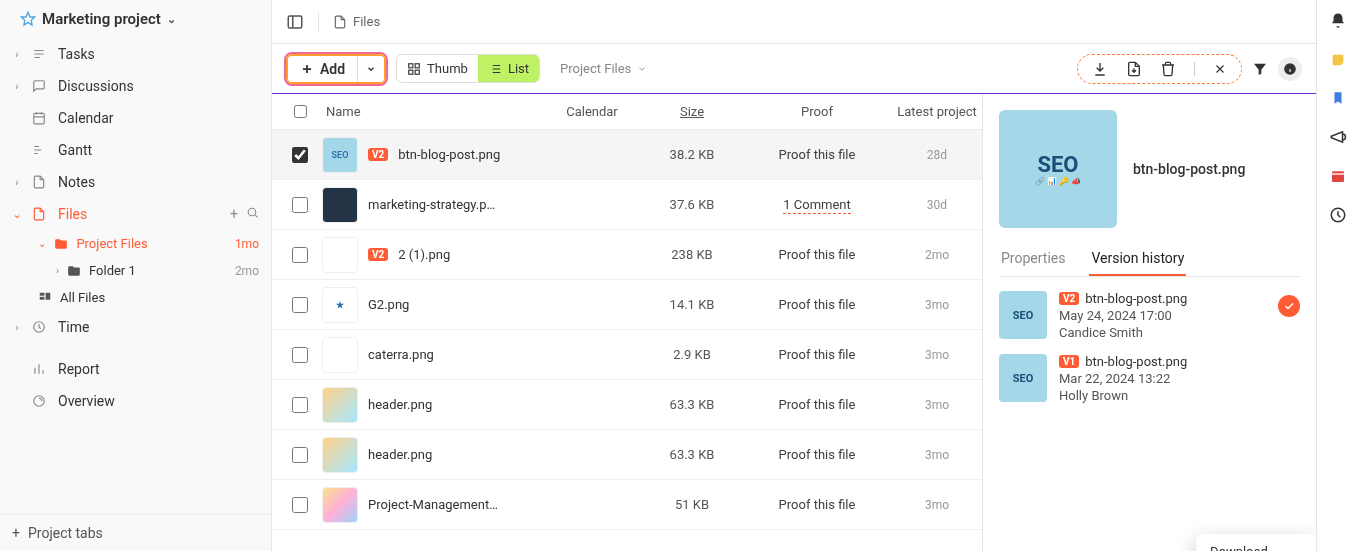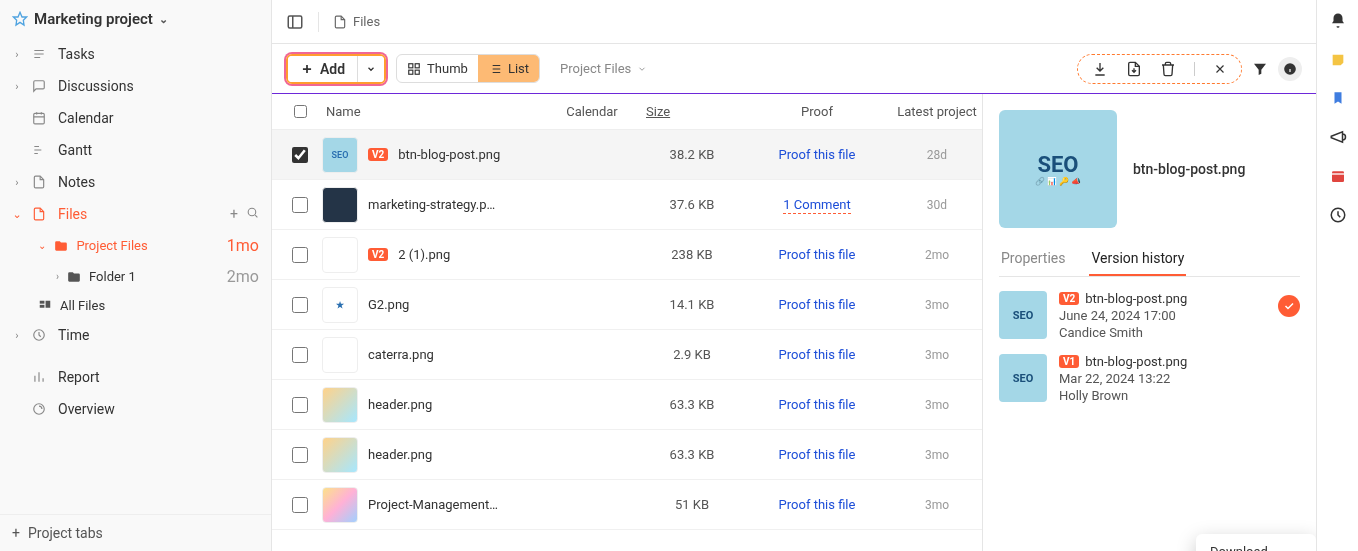--- a/index.html
+++ b/index.html
@@ -21,20 +21,21 @@
     flex-direction: column;
     overflow-y: auto;
   }
   .project-title {
     display: flex;
     align-items: center;
     padding: 10px 12px;
     font-weight: 600;
     font-size: 15px;
     gap: 6px;
+    margin-left: 8px;
   }
   .project-title svg { color: #4fa3e0; }
   .chev { font-size: 11px; color: #555; }
   .nav-item {
     display: flex;
     align-items: center;
     padding: 8px 12px;
     gap: 10px;
     cursor: pointer;
     color: #333;
@@ -47,21 +48,21 @@
   .nav-item .right-tools { margin-left: auto; display: flex; gap: 8px; color: #888; }
   .sub-item {
     display: flex;
     align-items: center;
     padding: 6px 12px 6px 38px;
     gap: 8px;
     cursor: pointer;
     font-size: 13px;
   }
   .sub-item.active { color: #ff5c35; }
-  .sub-item .badge-age { margin-left: auto; font-size: 16px; color: #999; }
+  .sub-item .badge-age { margin-left: auto; font-size: 12px; color: #999; }
   .sub-item.active .badge-age { color: #ff5c35; }
   .sub-item2 { padding-left: 56px; color: #333; }
   .sub-item3 { padding-left: 38px; color: #333; }
   .project-tabs {
     padding: 10px 12px;
     display: flex;
     align-items: center;
     gap: 8px;
     color: #555;
     border-top: 1px solid #eee;
@@ -125,21 +126,21 @@
     overflow: hidden;
   }
   .view-btn {
     display: flex;
     align-items: center;
     gap: 6px;
     padding: 6px 10px;
     cursor: pointer;
     font-size: 13px;
   }
-  .view-btn.active { background: #fdba74; }
+  .view-btn.active { background: #bef264; }
   .folder-select {
     display: flex;
     align-items: center;
     gap: 6px;
     padding: 6px 10px;
     color: #888;
     cursor: pointer;
     font-size: 13px;
   }
   .toolbar-spacer { flex: 1; }
@@ -198,21 +199,21 @@
   .thumb.dark { background: #243447; color: #fff; }
   .thumb.white { background: #fff; }
   .thumb.header { background: linear-gradient(135deg,#ffd28a,#a6e7ff); }
   .thumb.chart { background: linear-gradient(135deg,#fce18a,#ffb1d6,#a1d0ff); }
   .ver-badge {
     background: #ff5c35; color: #fff; font-size: 10px; font-weight: 700;
     padding: 1px 4px; border-radius: 3px; flex-shrink: 0;
   }
   .fname { overflow: hidden; text-overflow: ellipsis; white-space: nowrap; }
   .col-center { text-align: center; color: #555; }
-  .proof-link { color: #1d4ed8; text-decoration: none; cursor: pointer; }
+  .proof-link { color: #404040; text-decoration: none; cursor: pointer; }
   .proof-link.dashed { border-bottom: 1px dashed #ff5c35; padding-bottom: 1px; }
   .updated { text-align: center; color: #999; font-size: 12px; }
 
   .details {
     width: 334px;
     border-left: 1px solid #e5e5e5;
     padding: 16px;
     overflow-y: auto;
     position: relative;
   }
@@ -490,21 +491,21 @@
 
   <div class="content-row">
 
     <div class="list-area">
       <div class="table-header">
         <div class="th-chk">
             <input type="checkbox" style="">
           </div>
         <div class="hh">Name</div>
         <div class="hh" style="text-align:center;">Calendar</div>
-        <div class="hh" style="text-decoration:underline;">Size</div>
+        <div class="hh" style="text-align:center;text-decoration:underline;">Size</div>
         <div class="hh" style="text-align:center;">Proof</div>
         <div class="hh" style="text-align:center;">Latest project</div>
       </div>
       <div id="rows">
           <div class="file-row selected">
             <div class="chk">
               <input type="checkbox" checked="" style="">
             </div>
             <div class="name-cell">
               <div class="thumb seo">SEO</div>
@@ -624,21 +625,21 @@
         <div class="tab active">Version history</div>
       </div>
       <div class="version-list" id="versions">
           <div class="ver-item">
             <div class="mini-thumb">SEO</div>
             <div class="ver-meta">
               <div class="line1">
                 <span class="ver-badge">V2</span>
                 <span>btn-blog-post.png</span>
               </div>
-              <div class="date">June 24, 2024 17:00</div>
+              <div class="date">May 24, 2024 17:00</div>
               <div class="user">Candice Smith</div>
             </div>
             <div class="approve-dot">
               <svg width="12" height="12" viewBox="0 0 24 24" fill="none" stroke="#fff" stroke-width="3">
                 <path d="M5 12l5 5L20 7"></path>
               </svg>
             </div>
           </div>
           <div class="ver-item">
             <div class="mini-thumb">SEO</div>

